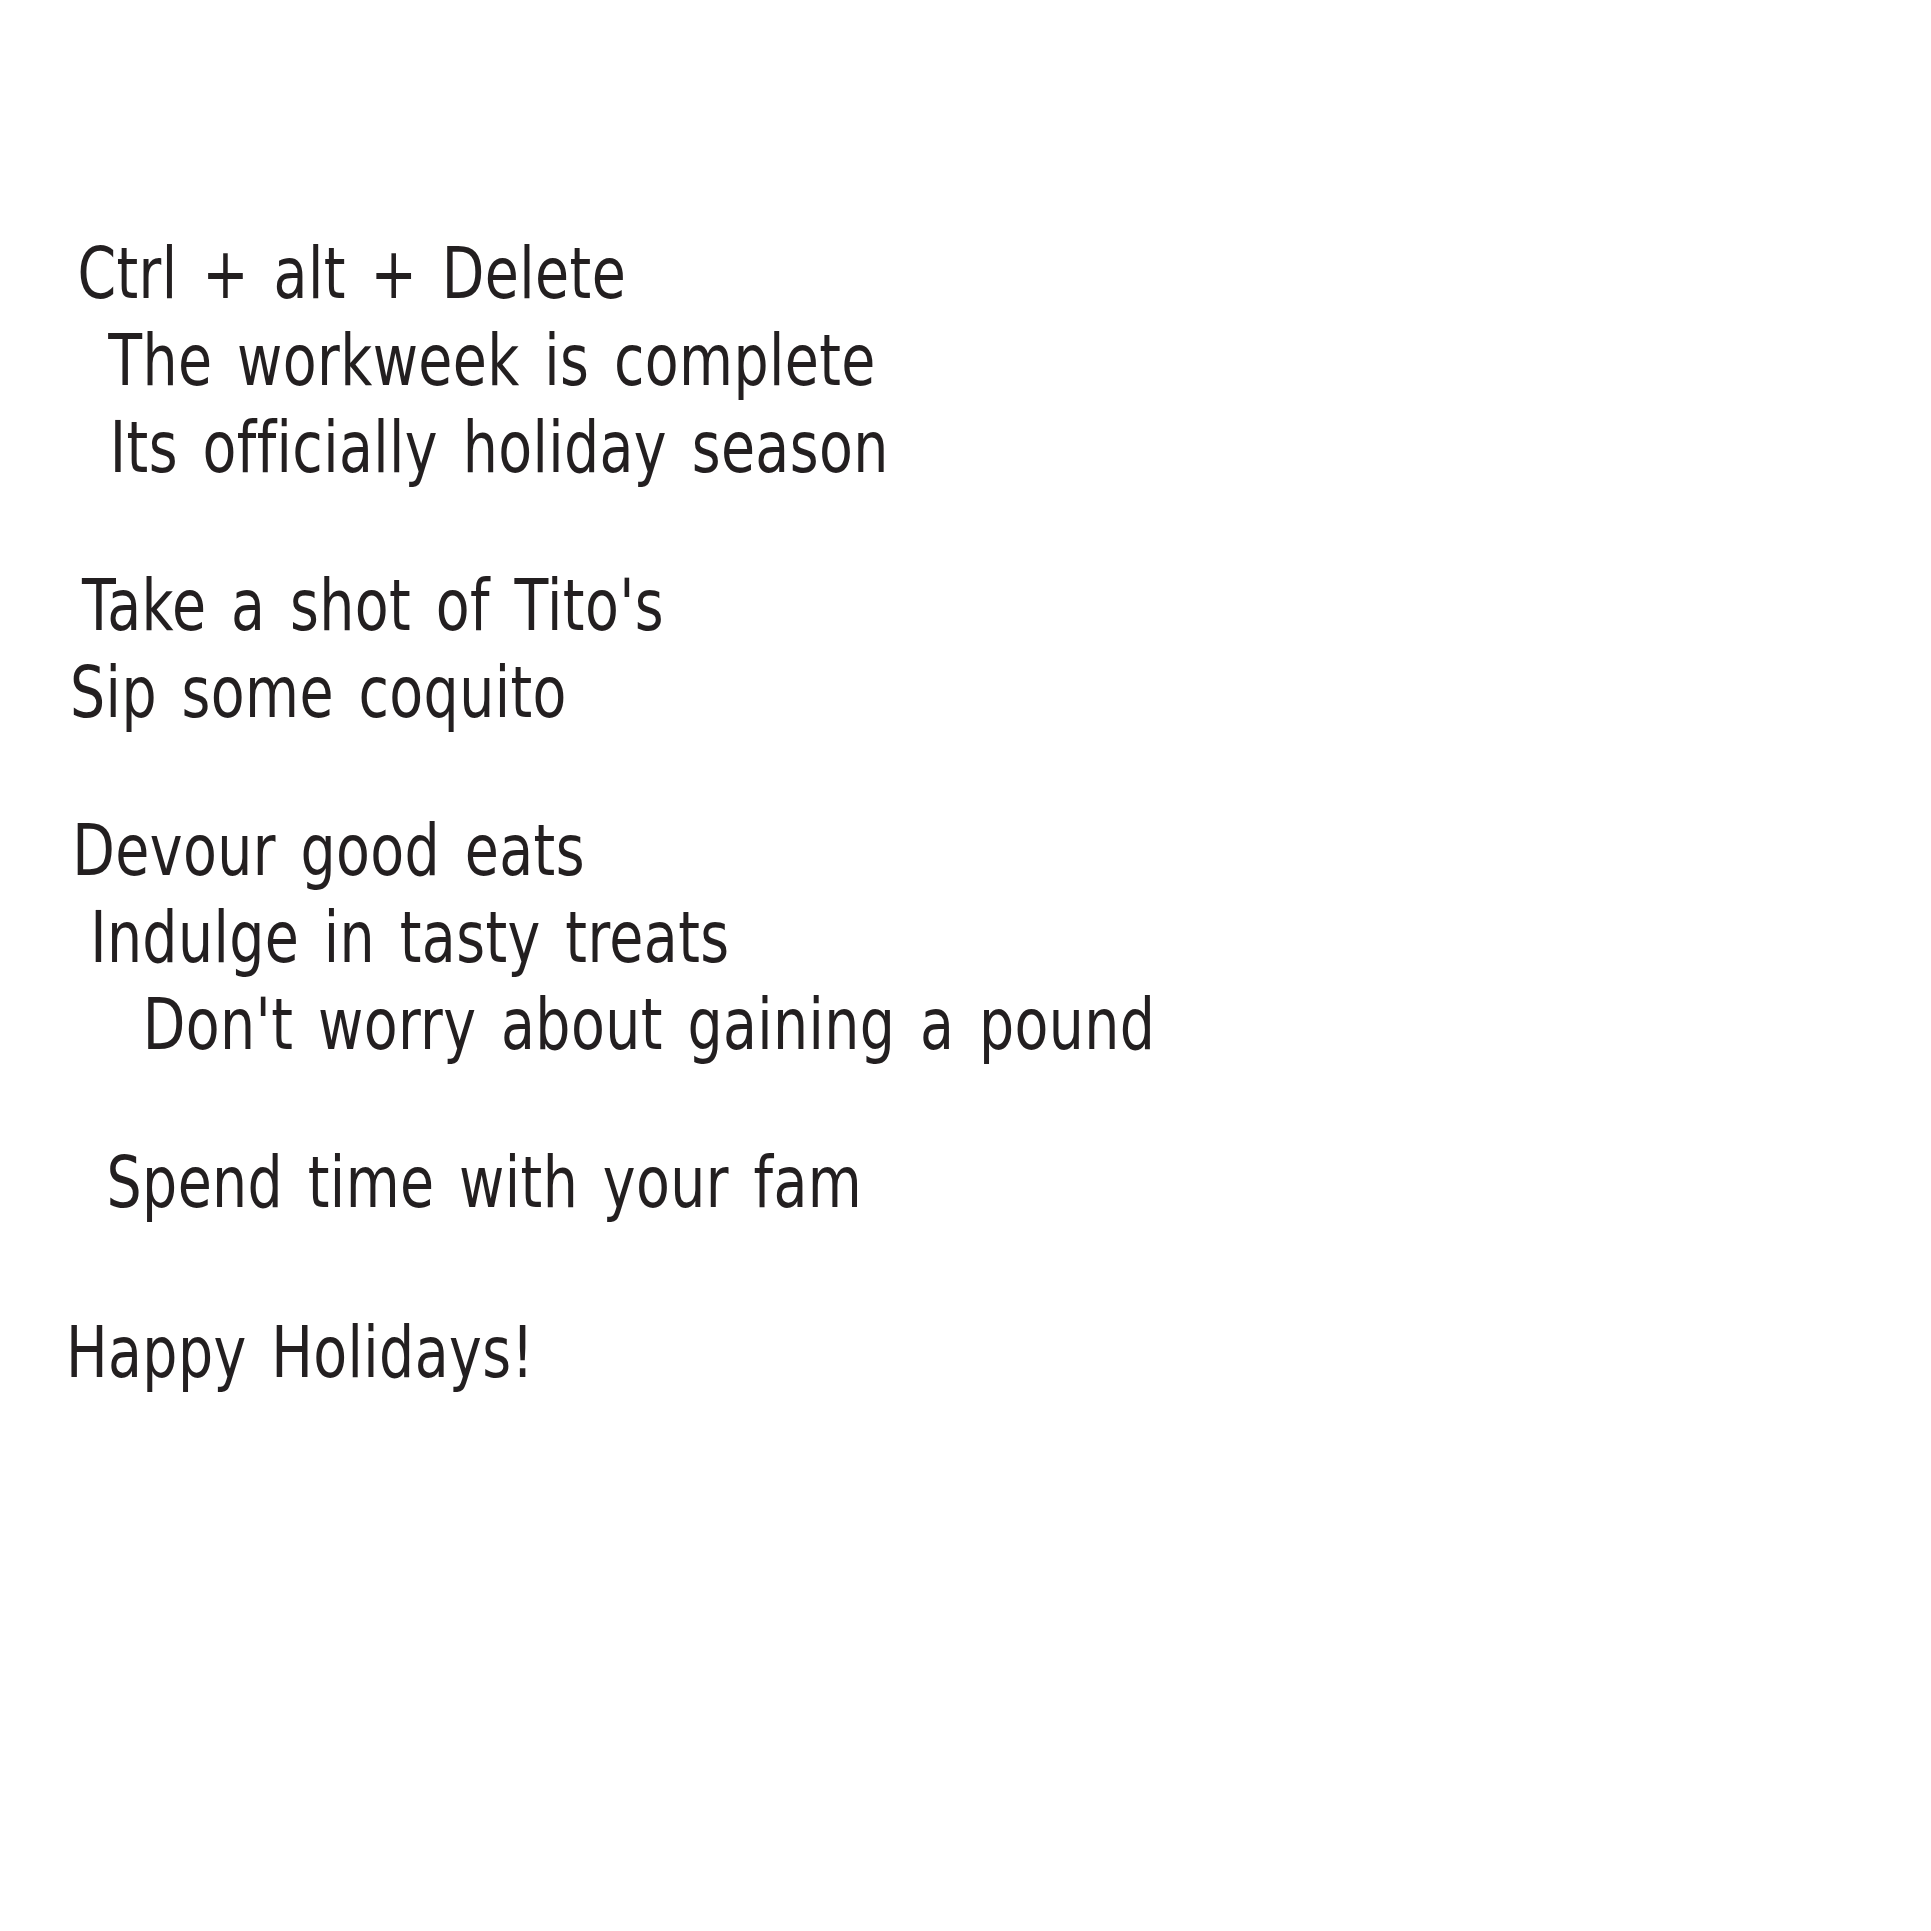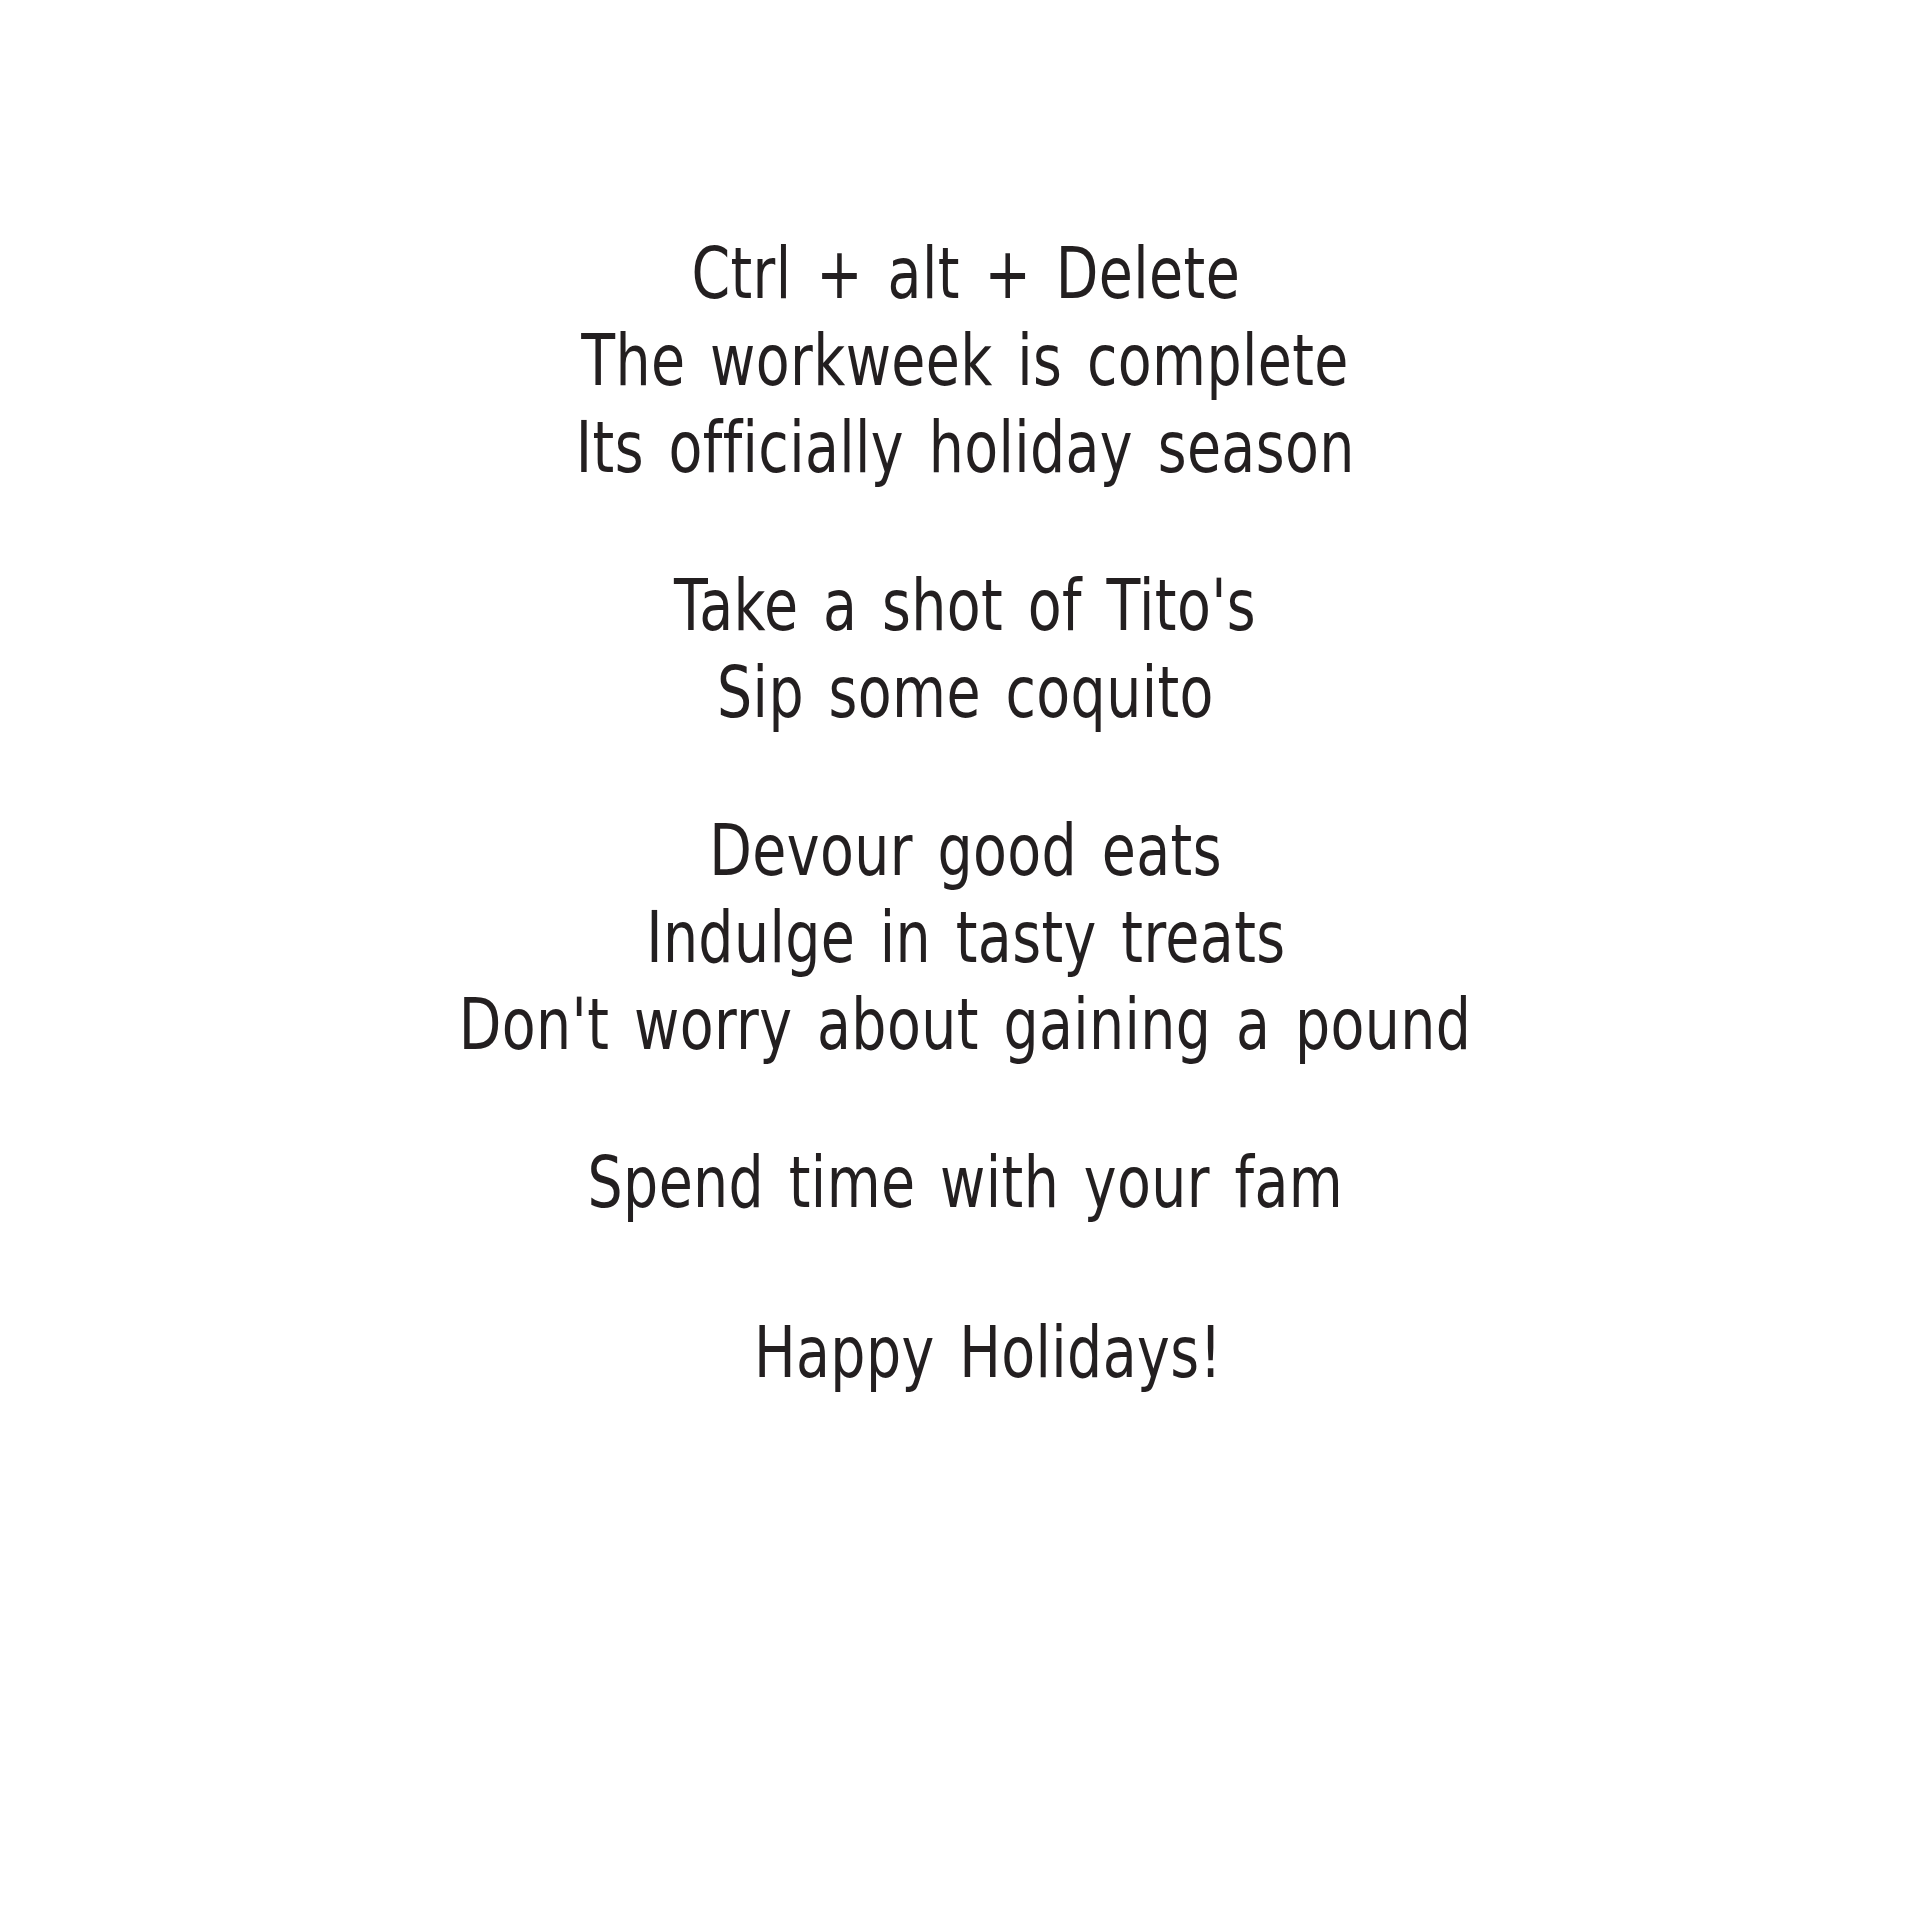--- a/index.html
+++ b/index.html
@@ -12,21 +12,20 @@
     height: 1931px;
     position: relative;
     overflow: hidden;
     font-family: "DejaVu Sans", sans-serif;
   }
   .poem {
     position: absolute;
     left: 0;
     top: 230px;
     width: 1931px;
-    text-align: center;
     color: #231f20;
   }
   .line {
     font-size: 71px;
     line-height: 87px;
     height: 87px;
     white-space: nowrap;
     font-weight: 500;
   }
   
@@ -36,21 +35,20 @@
     transform-origin: 50% 50%;
     letter-spacing: 0.5px;
     word-spacing: 0.12em;
   }
   .stanza + .stanza {
     margin-top: 71px;
     text-decoration: underline;
   }
   .closing {
     margin-top: 83px;
-    padding-left: 44px;
   }
 </style>
 </head>
 <body>
 
 <div class="poem">
 
   <div class="stanza">
     <div class="line"><span>Ctrl + alt + Delete</span></div>
     <div class="line"><span>The workweek is complete</span></div>

